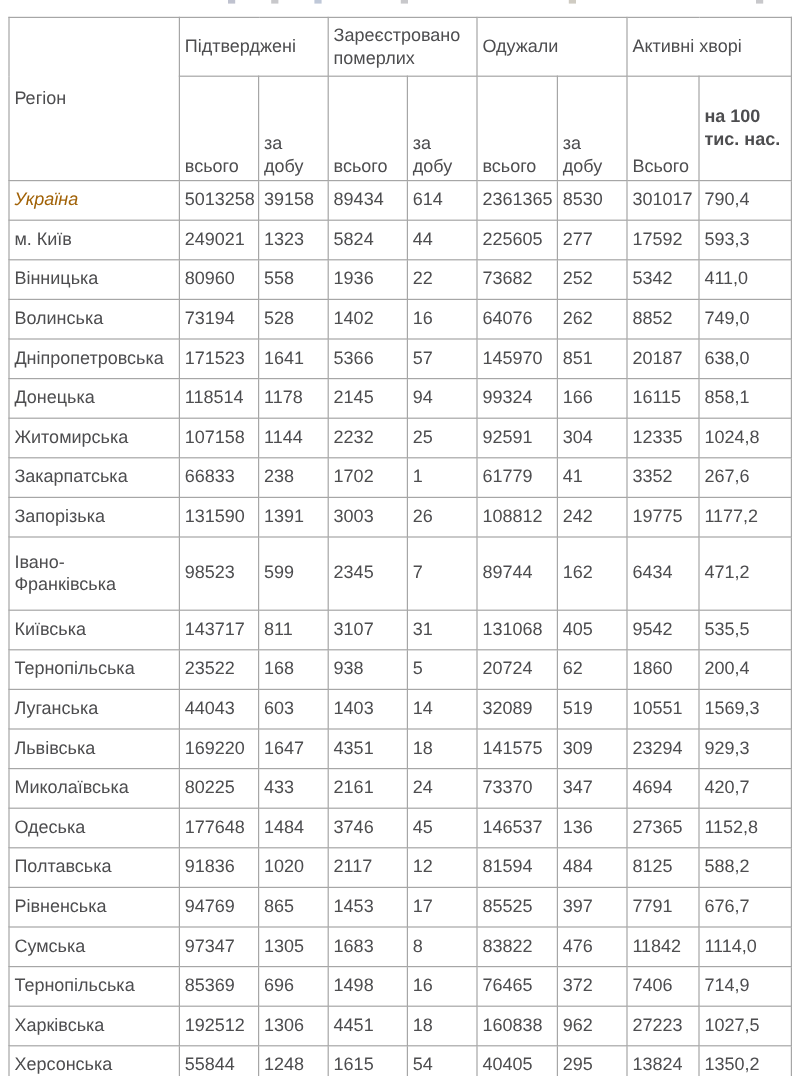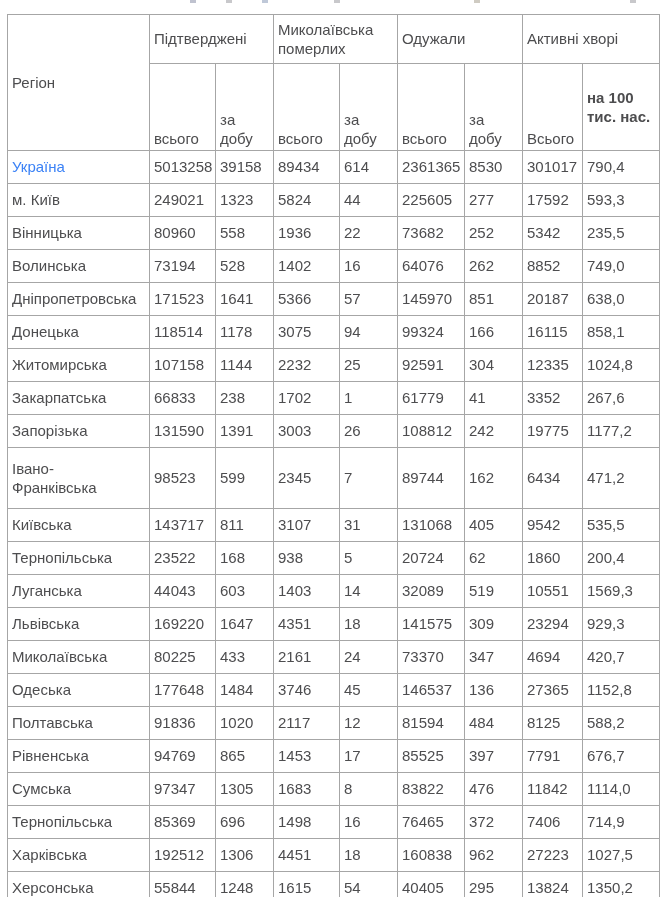--- a/index.html
+++ b/index.html
@@ -61,21 +61,22 @@
   }
   td.cell {
     height: 28px;
     vertical-align: middle;
   }
   tr.tall td.cell {
     height: 56px;
   }
   td.bold-region {
     font-weight: bold;
-    color: #3b82f6;
+    color: #a16207;
+    font-style: italic;
   }
 </style>
 </head>
 <body>
 
 <div id="page">
 
   <div class="frag" style="left:190px;background:#8b8fa8;"></div>
   <div class="frag" style="left:226px;background:#9a9aa0;"></div>
   <div class="frag" style="left:262px;background:#8b9ab8;"></div>
@@ -92,21 +93,21 @@
       <col style="width:58px">
       <col style="width:67px">
       <col style="width:58px">
       <col style="width:60px">
       <col style="width:77px">
     </colgroup>
     <thead>
       <tr>
         <th rowspan="2" class="region-head">Регіон</th>
         <th colspan="2" class="group">Підтверджені</th>
-        <th colspan="2" class="group">Миколаївська померлих</th>
+        <th colspan="2" class="group">Зареєстровано померлих</th>
         <th colspan="2" class="group">Одужали</th>
         <th colspan="2" class="group">Активні хворі</th>
       </tr>
       <tr>
         <th class="sub">всього</th>
         <th class="sub">за добу</th>
         <th class="sub">всього</th>
         <th class="sub">за добу</th>
         <th class="sub">всього</th>
         <th class="sub">за добу</th>
@@ -140,21 +141,21 @@
         </tr>
         <tr>
           <td class="cell">Вінницька</td>
           <td class="cell">80960</td>
           <td class="cell">558</td>
           <td class="cell">1936</td>
           <td class="cell">22</td>
           <td class="cell">73682</td>
           <td class="cell">252</td>
           <td class="cell">5342</td>
-          <td class="cell">235,5</td>
+          <td class="cell">411,0</td>
         </tr>
         <tr>
           <td class="cell">Волинська</td>
           <td class="cell">73194</td>
           <td class="cell">528</td>
           <td class="cell">1402</td>
           <td class="cell">16</td>
           <td class="cell">64076</td>
           <td class="cell">262</td>
           <td class="cell">8852</td>
@@ -168,21 +169,21 @@
           <td class="cell">57</td>
           <td class="cell">145970</td>
           <td class="cell">851</td>
           <td class="cell">20187</td>
           <td class="cell">638,0</td>
         </tr>
         <tr>
           <td class="cell">Донецька</td>
           <td class="cell">118514</td>
           <td class="cell">1178</td>
-          <td class="cell">3075</td>
+          <td class="cell">2145</td>
           <td class="cell">94</td>
           <td class="cell">99324</td>
           <td class="cell">166</td>
           <td class="cell">16115</td>
           <td class="cell">858,1</td>
         </tr>
         <tr>
           <td class="cell">Житомирська</td>
           <td class="cell">107158</td>
           <td class="cell">1144</td>

